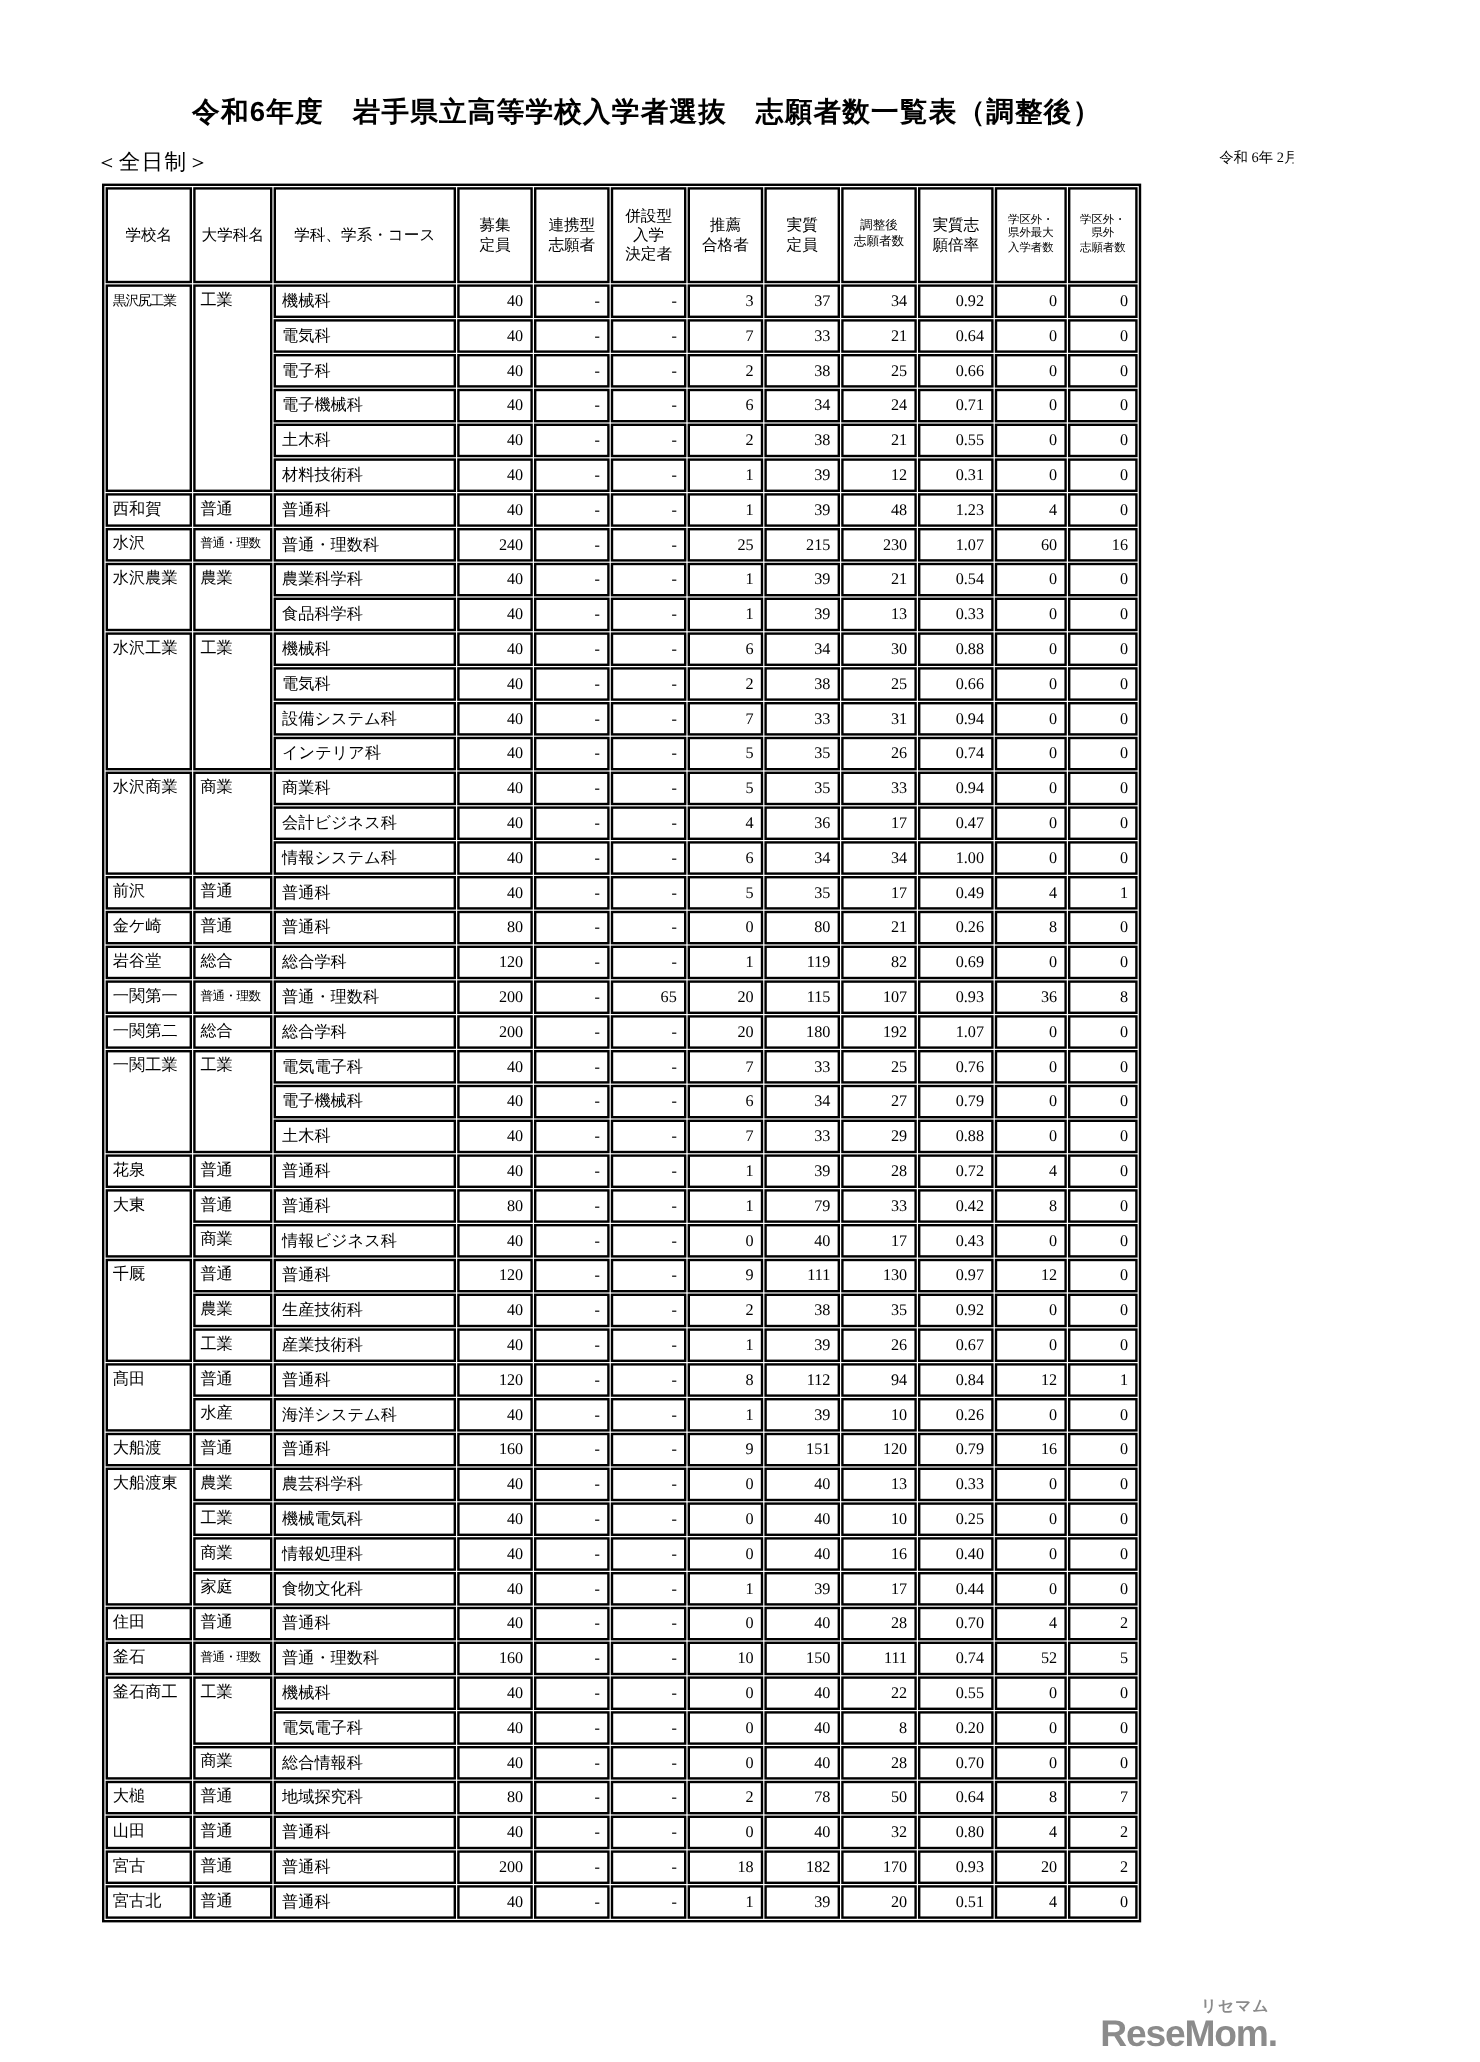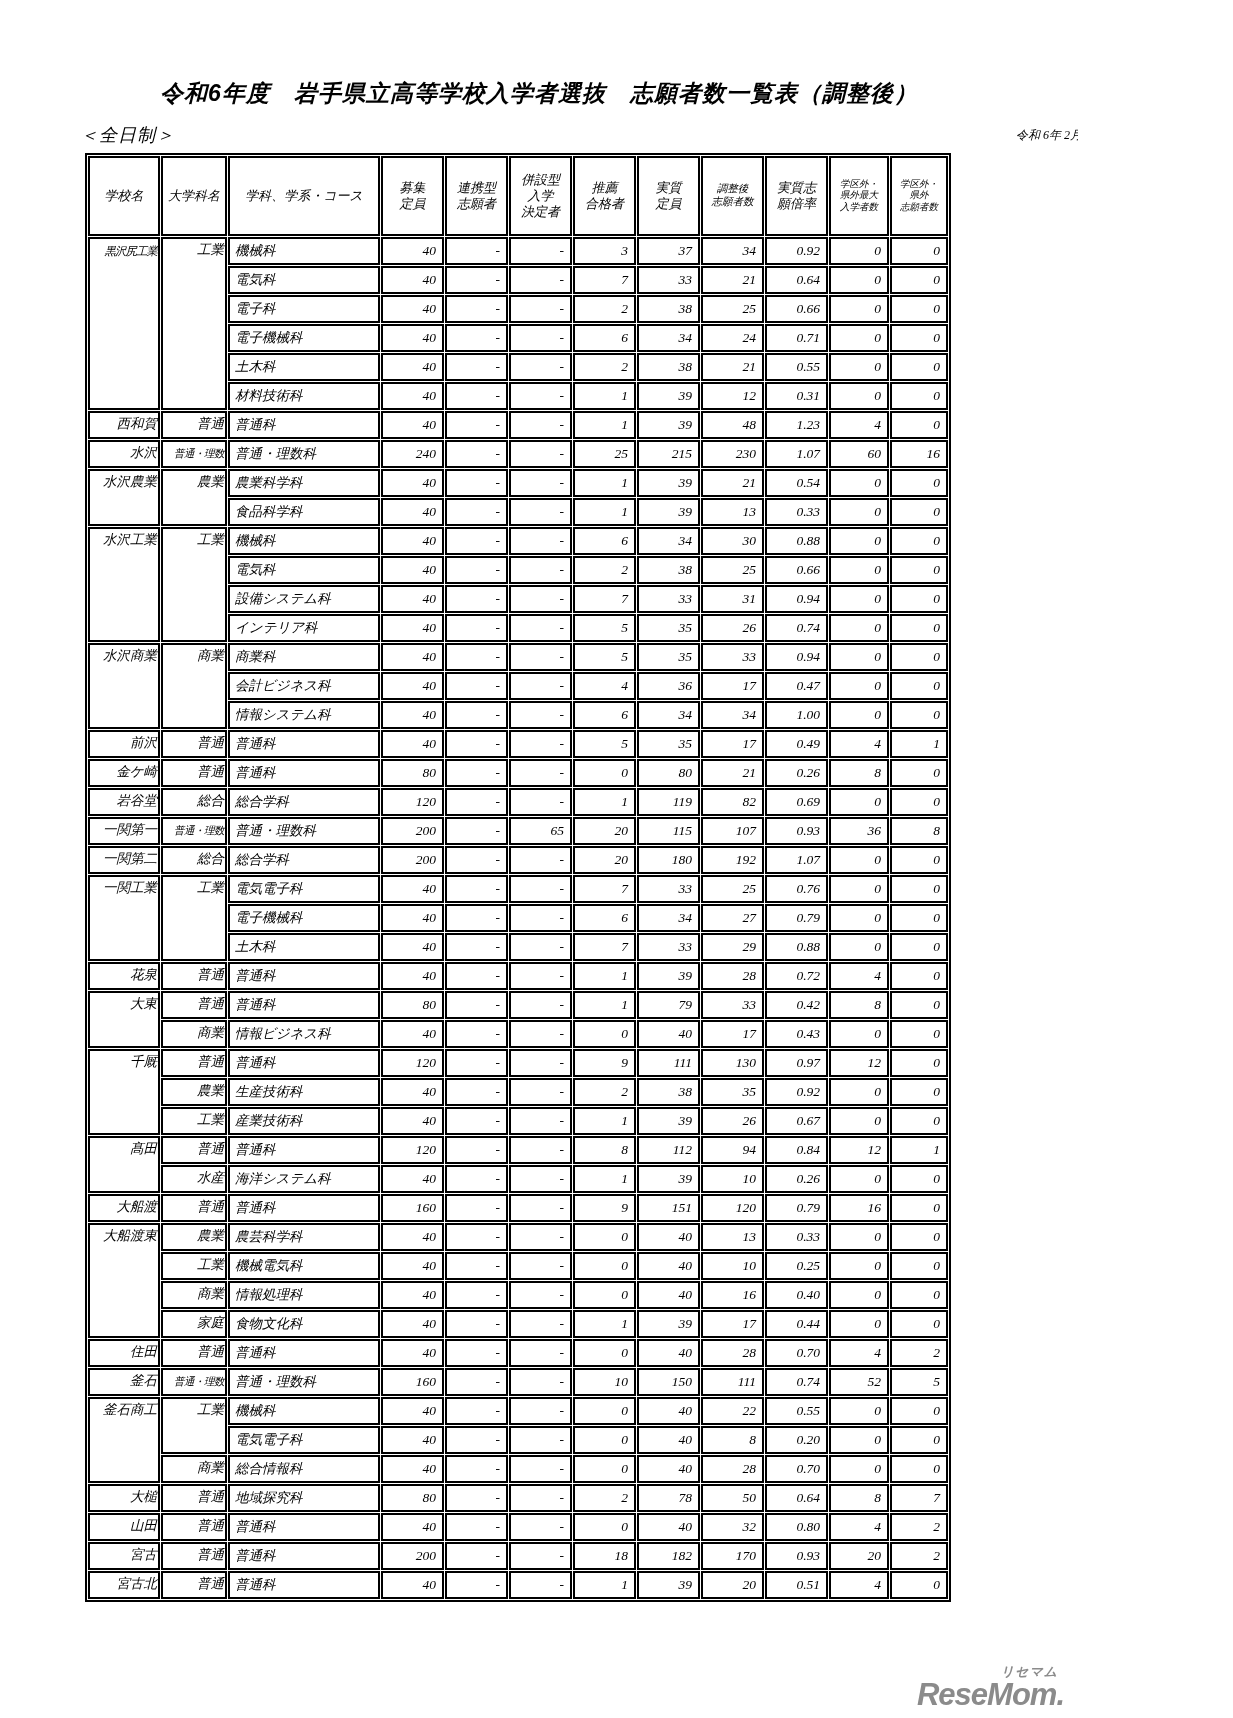--- a/index.html
+++ b/index.html
@@ -4,37 +4,36 @@
 <style>
   html, body { margin: 0; padding: 0; background: #ffffff; }
   .page {
     position: relative;
     width: 1078px;
     height: 1718px;
     background: #ffffff;
     font-family: "Liberation Serif", "DejaVu Serif", serif;
     color: #000;
     overflow: hidden;
-    font-style: italic;
   }
   .title {
     padding-top: 78px;
     text-align: center;
     font-family: "Liberation Sans", "DejaVu Sans", sans-serif;
     font-size: 23px;
     font-weight: bold;
     letter-spacing: 1px;
     white-space: nowrap;
   }
   .subhead {
     margin: 14px 0 6px 80px;
     width: 1062px;
     display: flex;
     justify-content: space-between;
-    align-items: center;
+    align-items: flex-start;
   }
   .section-label { font-size: 18px; letter-spacing: 1px; }
   .date-label { font-size: 12px; }
   table.main {
     margin-left: 85px;
     border-collapse: separate;
     border-spacing: 1px;
     table-layout: fixed;
     border: 2px solid #000;
     background: #fff;
@@ -52,21 +51,21 @@
     vertical-align: middle;
     white-space: pre-line;
     height: 80px;
     padding: 1px;
   }
   th.h.small  { font-size: 10.5px; }
   th.h.xsmall { font-size: 9.5px; }
   td { height: 28px; font-size: 13.5px; }
   td.school, td.cat {
     vertical-align: top;
-    text-align: right;
+    text-align: left;
     padding: 3px 1px 0 4px;
     line-height: 1.15;
     white-space: nowrap;
   }
   td.sm { font-size: 10.5px; letter-spacing: -0.5px; padding-top: 6px; }
   td.school.sm { font-size: 11.5px; letter-spacing: -1px; }
   td.course {
     text-align: left;
     padding: 0 2px 0 5px;
     white-space: nowrap;

